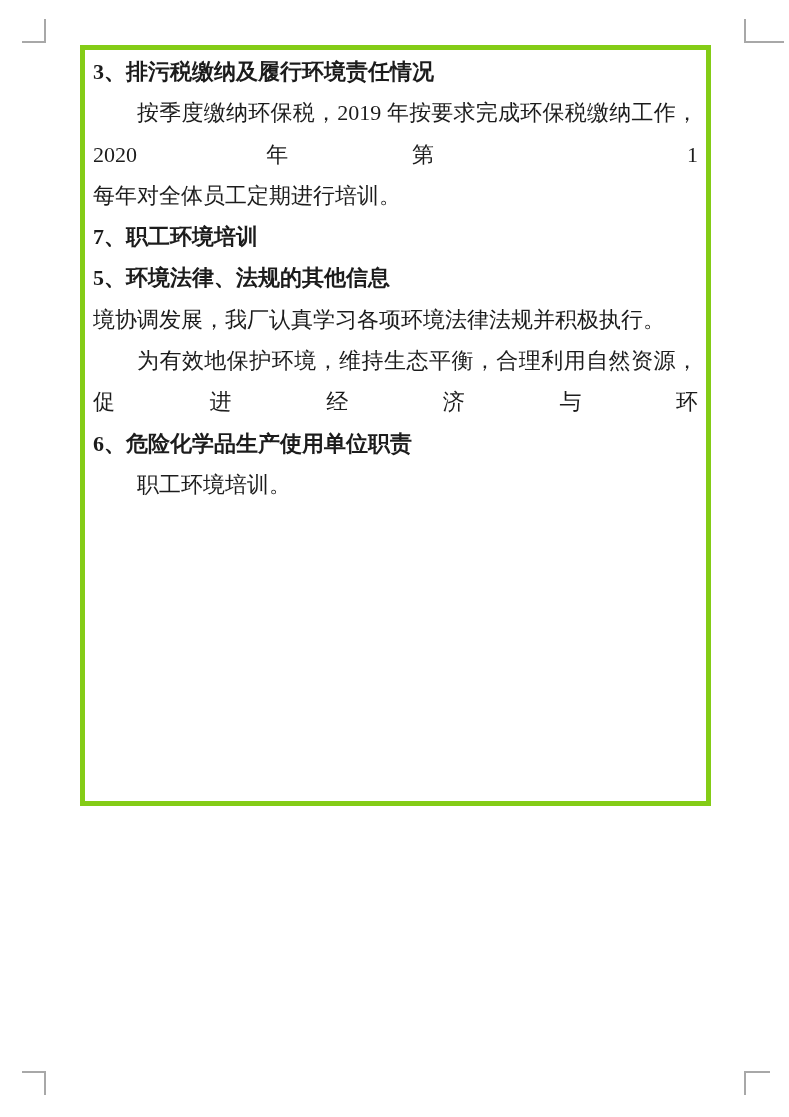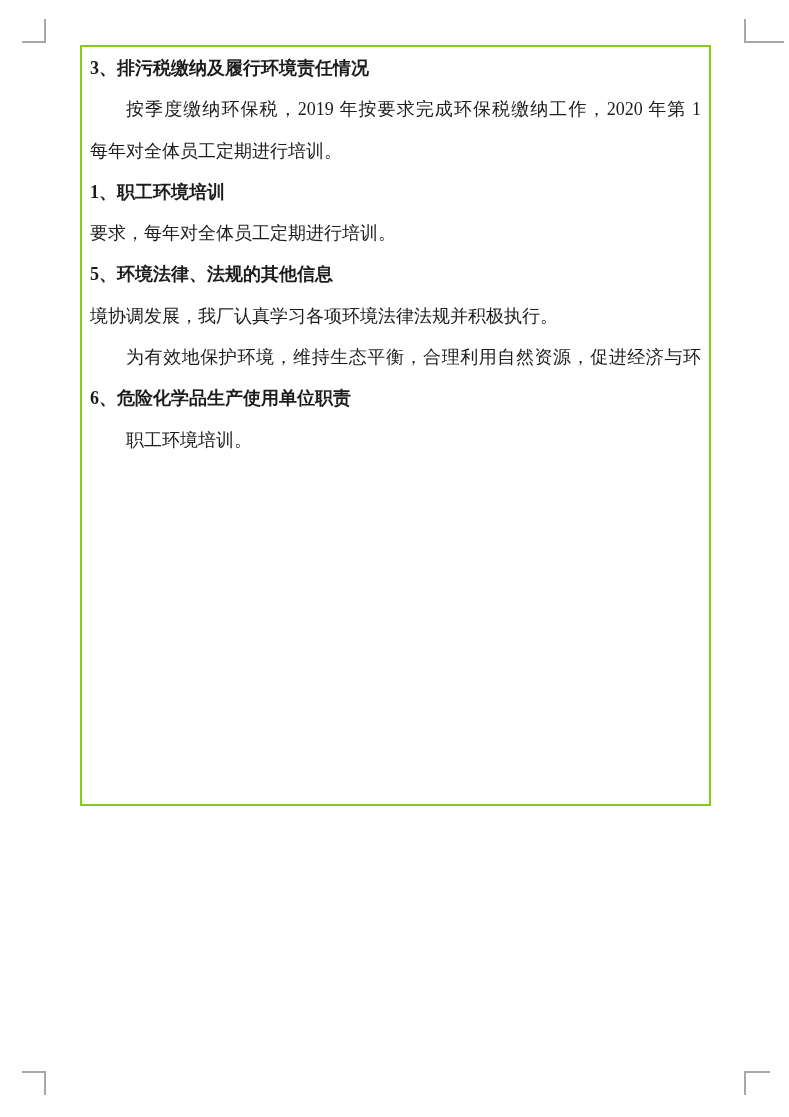--- a/index.html
+++ b/index.html
@@ -23,23 +23,23 @@
   .crop-br { left: 744px; top: 1071px; width: 26px; height: 24px;
              border-top: 2px solid #a8a8a8;   border-left: 2px solid #a8a8a8; }
   
   .doc-box {
     position: absolute;
     left: 80px;
     top: 45px;
     width: 631px;
     height: 761px;
     box-sizing: border-box;
-    border: 2px solid #84cc16;
+    border: 5px solid #84cc16;
     padding: 1px 8px 0 8px;
-    font-size: 18px;
+    font-size: 22px;
     line-height: 41.3px;
   }
   .ln { white-space: normal; }
   .h  { font-weight: bold; }
   .pi { text-indent: 2em; }
   .pj { text-align: justify; text-align-last: justify; }
 </style>
 </head>
 <body>
 
@@ -49,22 +49,21 @@
   <div class="crop crop-tr"></div>
   <div class="crop crop-bl"></div>
   <div class="crop crop-br"></div>
 
   <div class="doc-box">
 
     <div class="ln h">3、排污税缴纳及履行环境责任情况</div>
     <div class="ln pi pj">按季度缴纳环保税，2019 年按要求完成环保税缴纳工作，2020 年第 1</div>
     <div class="ln">每年对全体员工定期进行培训。</div>
 
-    <div class="ln h">1、职工环境培训</div>
-    <div class="ln">要求，每年对全体员工定期进行培训。</div>
+    <div class="ln h">7、职工环境培训</div>
 
     <div class="ln h">5、环境法律、法规的其他信息</div>
     <div class="ln">境协调发展，我厂认真学习各项环境法律法规并积极执行。</div>
     <div class="ln pi pj">为有效地保护环境，维持生态平衡，合理利用自然资源，促进经济与环</div>
 
     <div class="ln h">6、危险化学品生产使用单位职责</div>
     <div class="ln pi">职工环境培训。</div>
 
   </div>
 </div>

